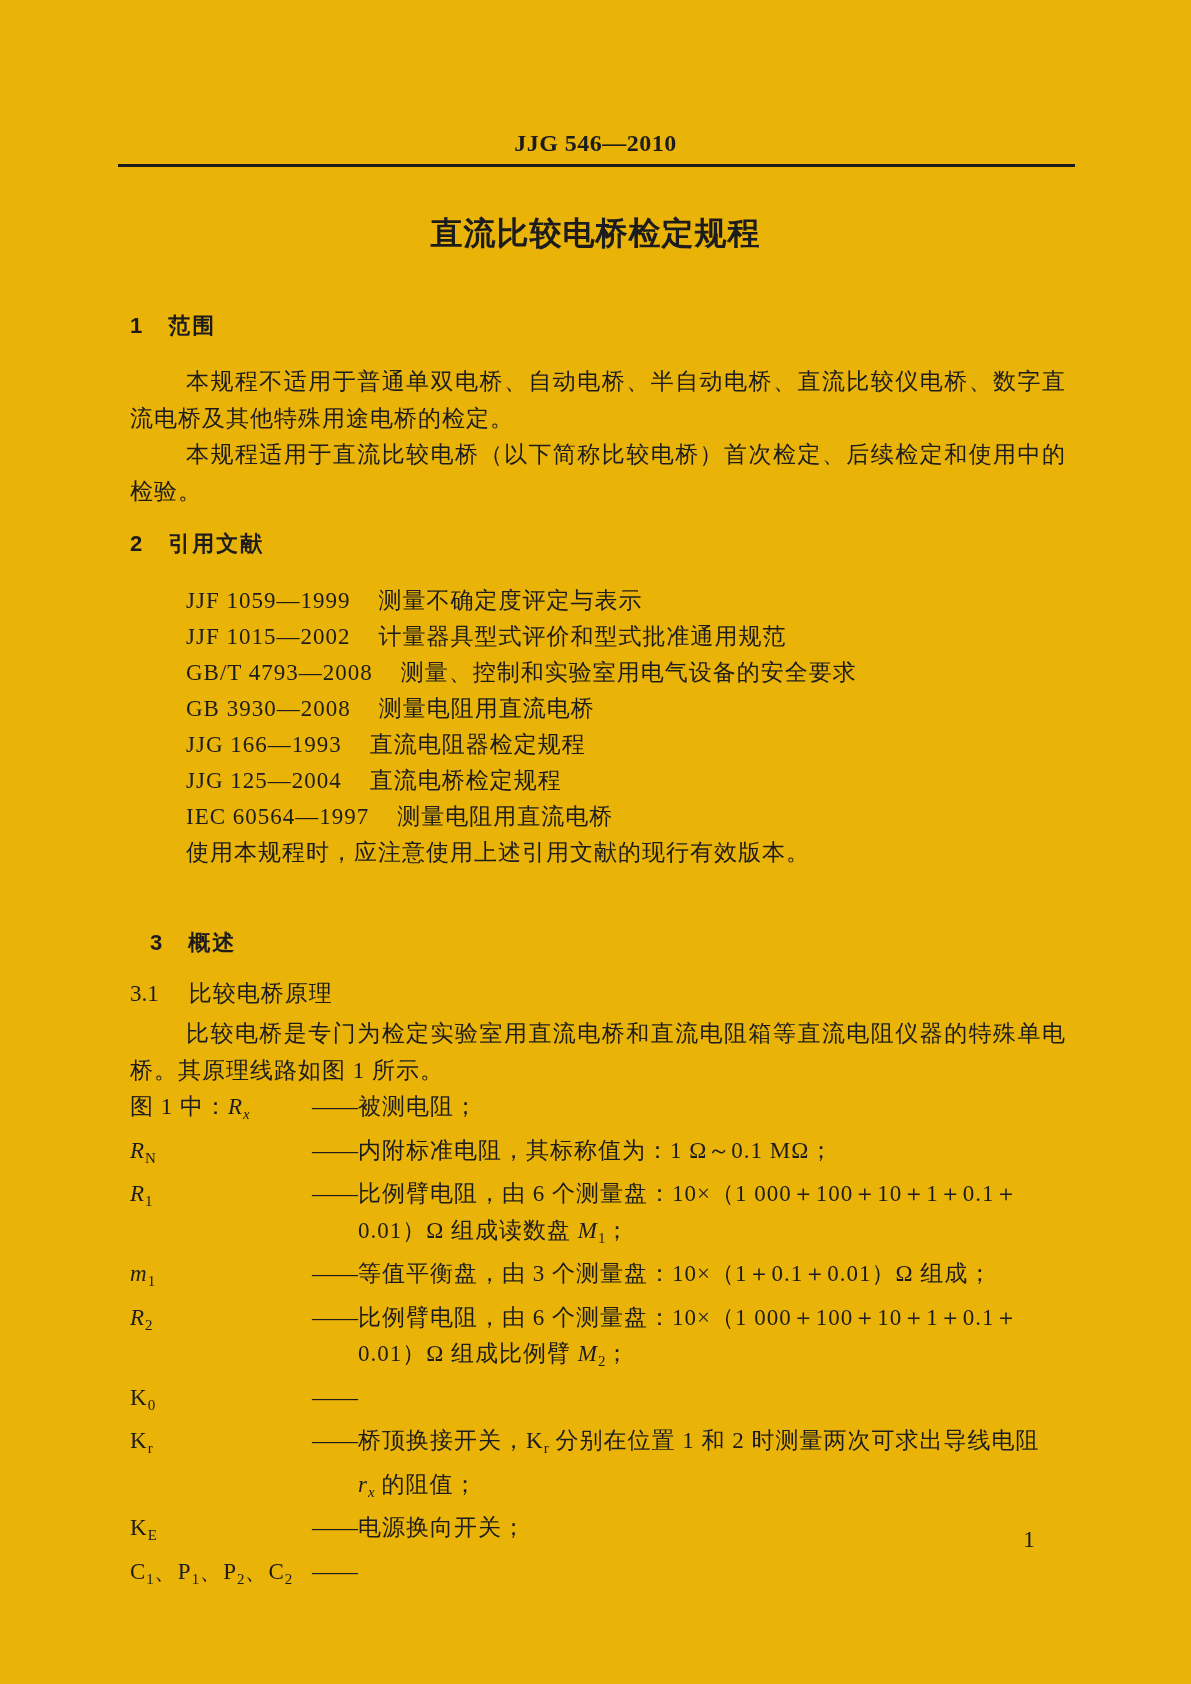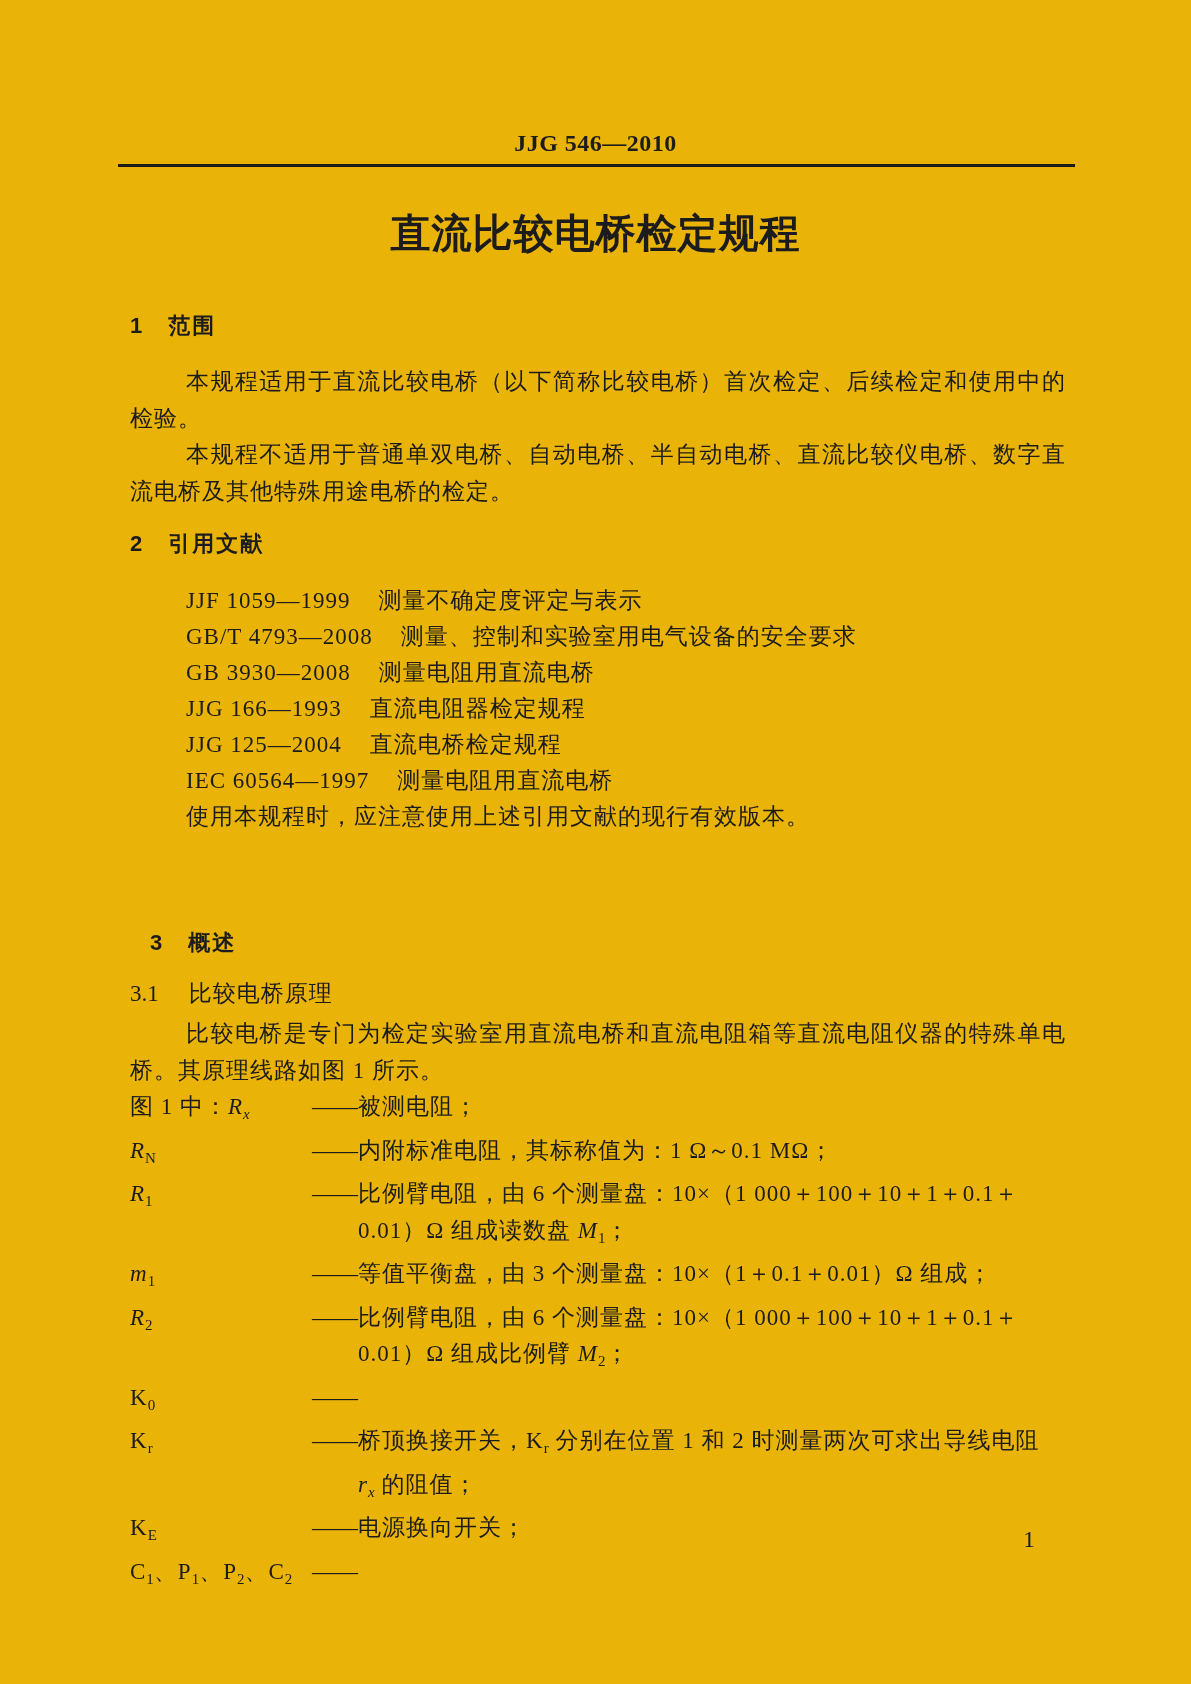--- a/index.html
+++ b/index.html
@@ -18,21 +18,21 @@
     letter-spacing:0.5px;line-height:28px;
   }
   #rule{
     position:absolute;top:164px;left:118px;width:957px;height:3px;
     background:#1c1c1c;
   }
   #title{
     position:absolute;top:211px;left:0;width:100%;
     text-align:center;
     font-family:"Liberation Sans","DejaVu Sans",sans-serif;
-    font-weight:bold;font-size:40px;line-height:44px;letter-spacing:1px;
+    font-weight:bold;font-size:32px;line-height:44px;letter-spacing:1px;
   }
   
   .sec-h{
     position:absolute;left:130px;
     font-family:"Liberation Sans","DejaVu Sans",sans-serif;
     font-weight:bold;font-size:22px;line-height:30px;letter-spacing:2px;
   }
   .sec-h .num{display:inline-block;margin-right:26px;letter-spacing:0;}
   #h1{top:311px;}
   #h2{top:529px;}
@@ -80,31 +80,32 @@
 
   <div id="header-code">JJG 546—2010</div>
   <div id="rule"></div>
   <div id="title">直流比较电桥检定规程</div>
 
   <div id="h1" class="sec-h">
     <span class="num">1</span><span>范围</span>
   </div>
 
   <div id="sec1-body">
+    <p class="para">本规程不适用于普通单双电桥、自动电桥、半自动电桥、直流比较仪电桥、数字直流电桥及其他特殊用途电桥的检定。</p>
     <p class="para">本规程适用于直流比较电桥（以下简称比较电桥）首次检定、后续检定和使用中的检验。</p>
-    <p class="para">本规程不适用于普通单双电桥、自动电桥、半自动电桥、直流比较仪电桥、数字直流电桥及其他特殊用途电桥的检定。</p>
   </div>
 
   <div id="h2" class="sec-h">
     <span class="num">2</span><span>引用文献</span>
   </div>
 
   <div id="sec2-body">
     <div id="refs-list">
         <div class="indent-line"><span class="ref-code">JJF 1059—1999</span><span>测量不确定度评定与表示</span></div>
+        <div class="indent-line"><span class="ref-code">JJF 1015—2002</span><span>计量器具型式评价和型式批准通用规范</span></div>
         <div class="indent-line"><span class="ref-code">GB/T 4793—2008</span><span>测量、控制和实验室用电气设备的安全要求</span></div>
         <div class="indent-line"><span class="ref-code">GB 3930—2008</span><span>测量电阻用直流电桥</span></div>
         <div class="indent-line"><span class="ref-code">JJG 166—1993</span><span>直流电阻器检定规程</span></div>
         <div class="indent-line"><span class="ref-code">JJG 125—2004</span><span>直流电桥检定规程</span></div>
         <div class="indent-line"><span class="ref-code">IEC 60564—1997</span><span>测量电阻用直流电桥</span></div>
       </div>
     <div class="indent-line">使用本规程时，应注意使用上述引用文献的现行有效版本。</div>
   </div>
 
   <div id="h3" class="sec-h">

